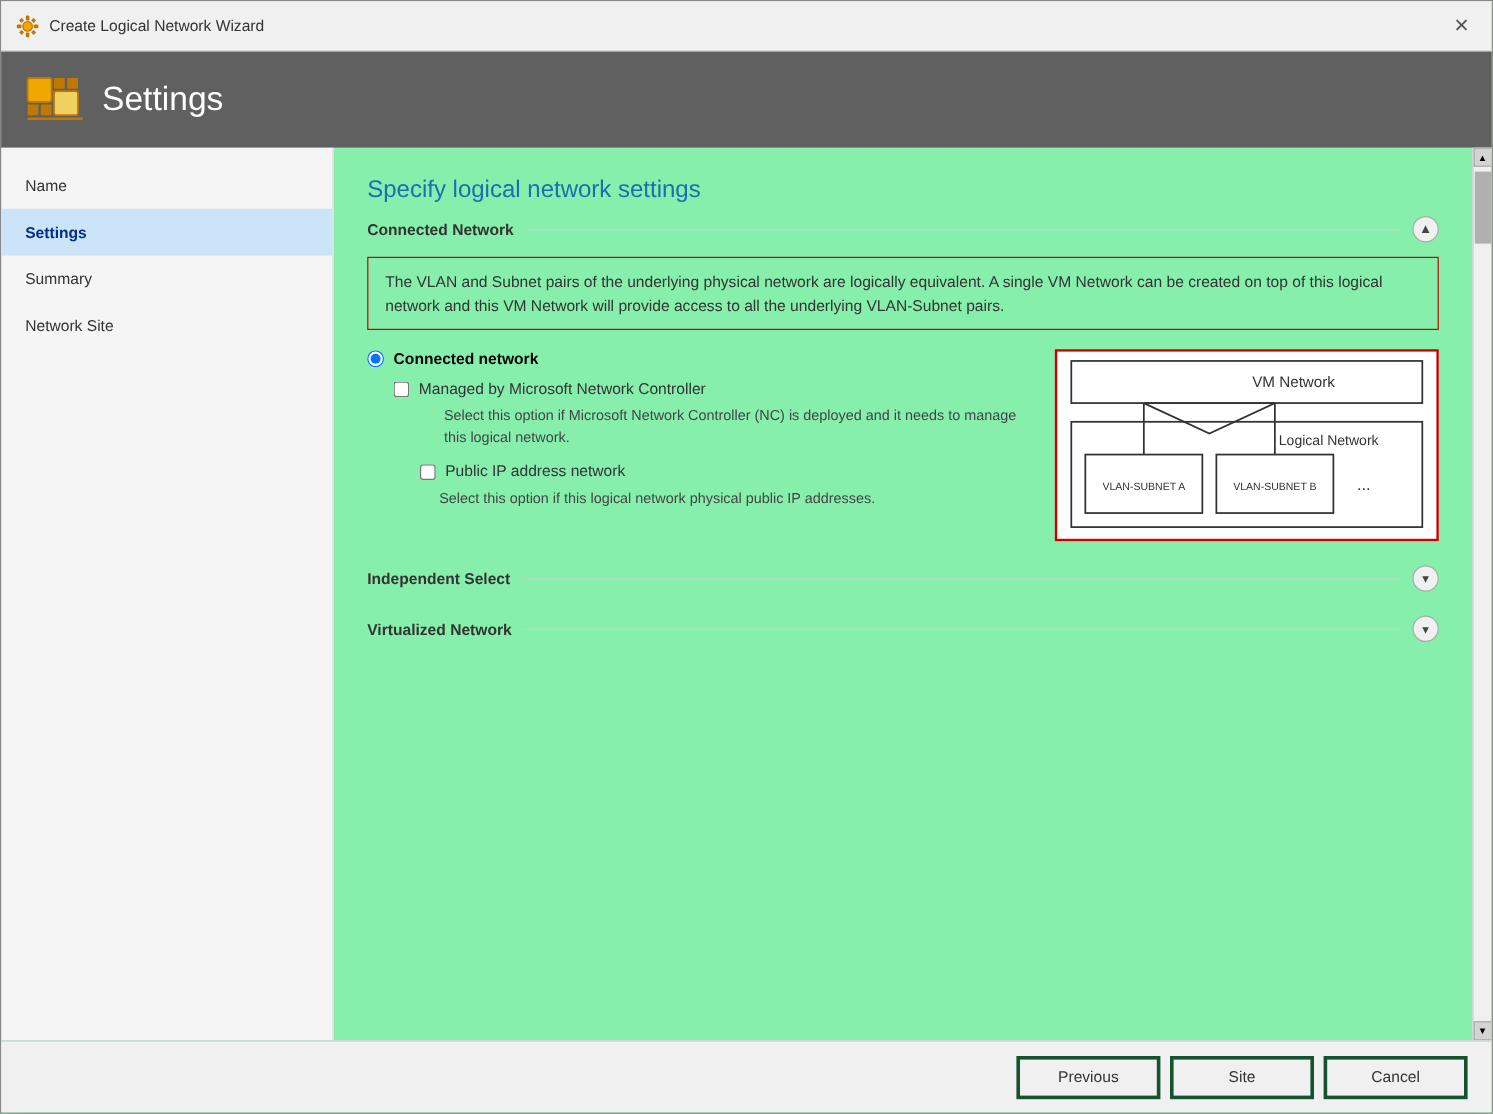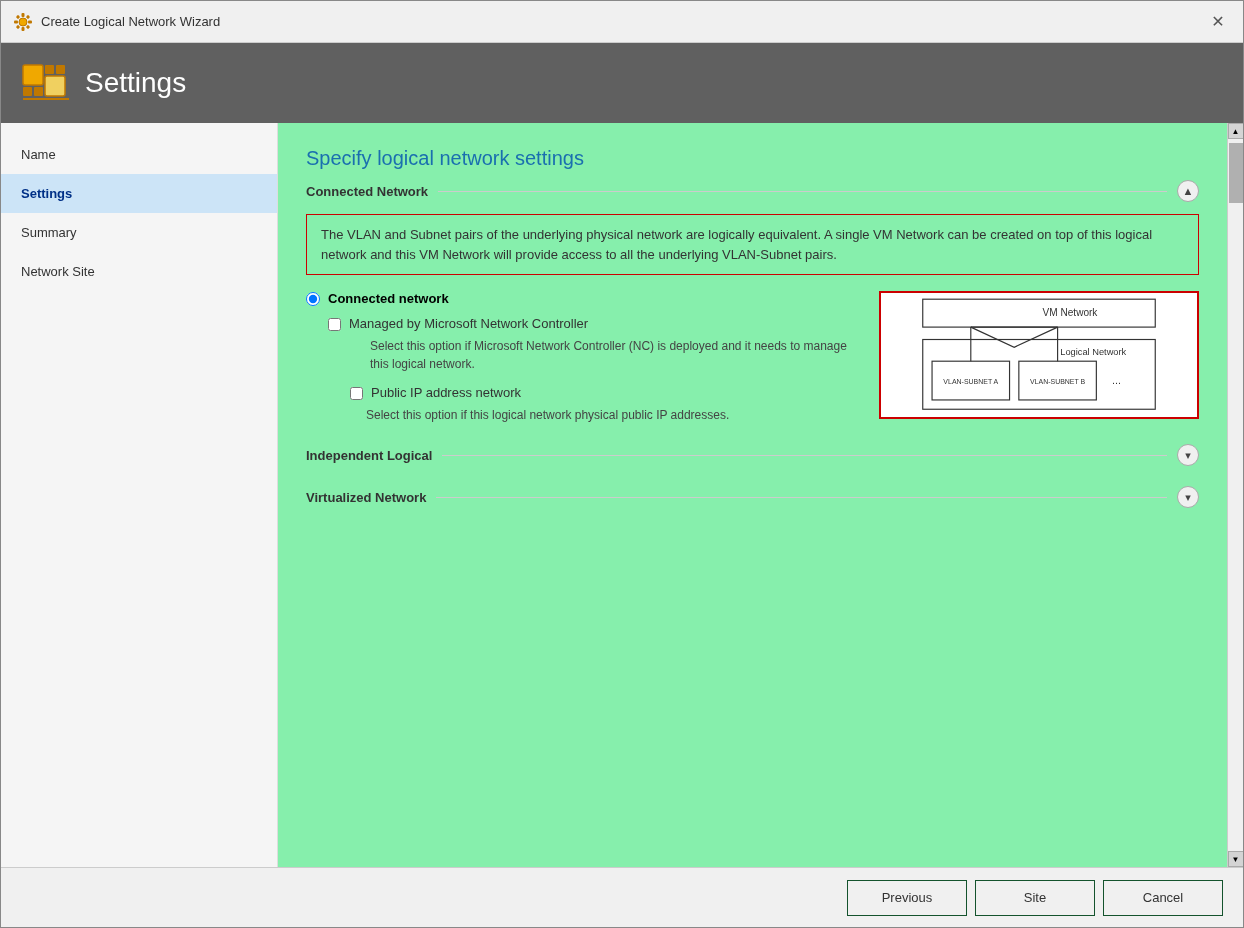--- a/index.html
+++ b/index.html
@@ -210,21 +210,21 @@
       max-width: 500px;
     }
     .checkbox-label {
       font-size: 13px;
       color: #333;
     }
     
     .network-diagram {
       border: 2px solid #cc0000;
       width: 320px;
-      height: 128px;
+      height: 160px;
       flex-shrink: 0;
       background: #fff;
       position: relative;
     }
     .diagram-svg {
       width: 100%;
       height: 100%;
     }
     
     .scrollbar-track {
@@ -263,21 +263,21 @@
       display: flex;
       justify-content: flex-end;
       gap: 8px;
       height: 60px;
       align-items: center;
       flex-shrink: 0;
     }
     .footer-btn {
       min-width: 120px;
       height: 36px;
-      border: 1px solid #14532d;
+      border: 3px solid #14532d;
       background: #f0f0f0;
       cursor: pointer;
       font-size: 13px;
       color: #333;
       padding: 0 16px;
     }
   </style>
 </head>
 <body>
 
@@ -384,21 +384,21 @@
               <line x1="72" y1="44" x2="184" y2="44" stroke="#333" stroke-width="1.5"></line>
 
               <polyline points="72,44 128,70 184,44" fill="none" stroke="#333" stroke-width="1.5"></polyline>
             </svg>
           </div>
         </div>
       </div>
 
       <div class="section-group">
         <div class="section-header">
-          <span class="section-header-title">Independent Logical</span>
+          <span class="section-header-title">Independent Select</span>
           <div class="section-divider"></div>
           <div class="section-toggle">▾</div>
         </div>
       </div>
 
       <div class="section-group">
         <div class="section-header">
           <span class="section-header-title">Virtualized Network</span>
           <div class="section-divider"></div>
           <div class="section-toggle">▾</div>

